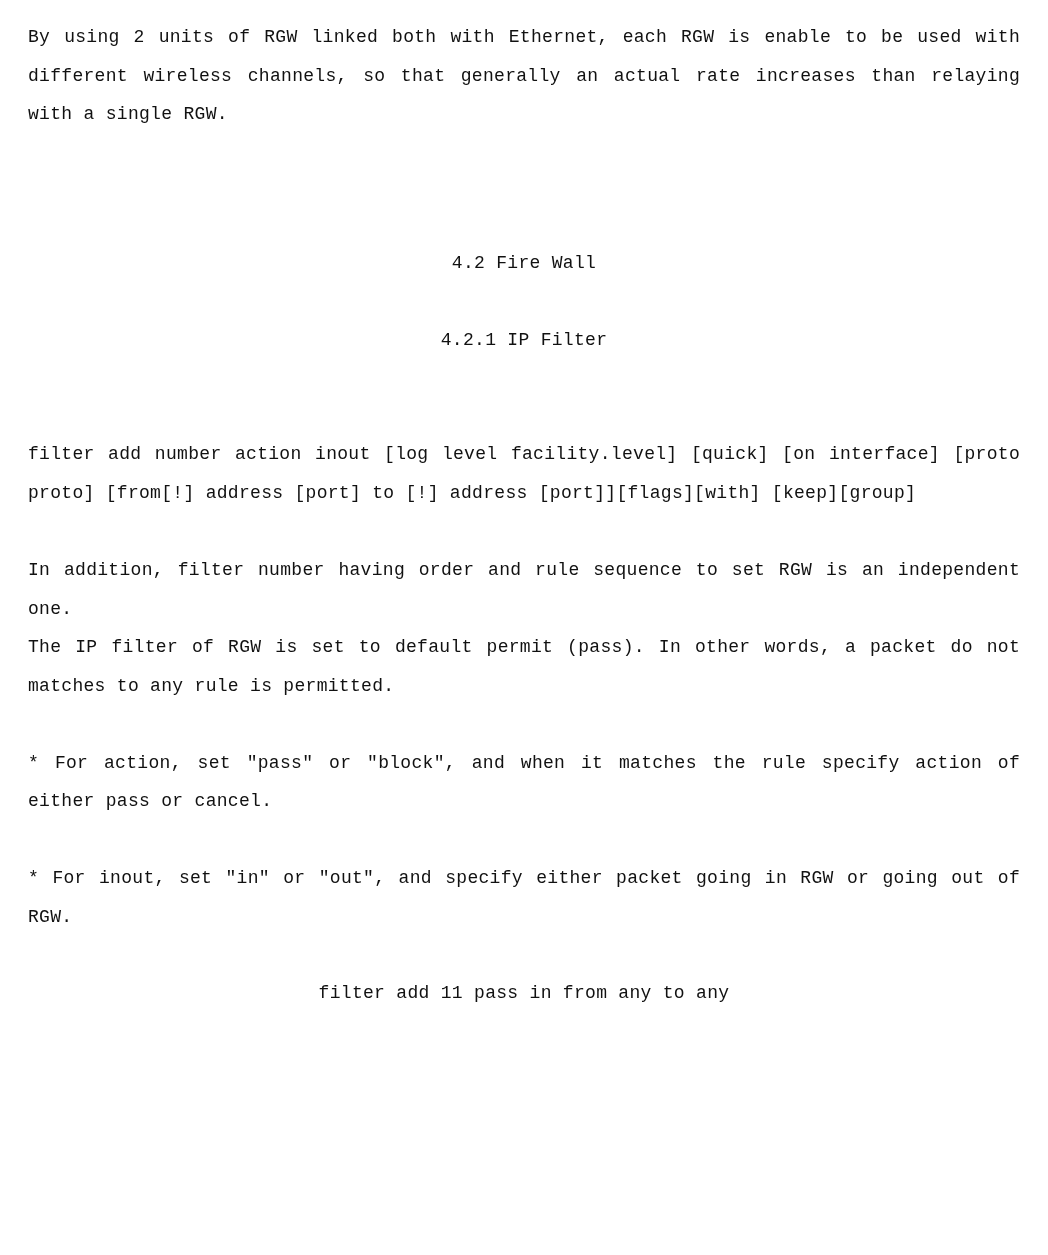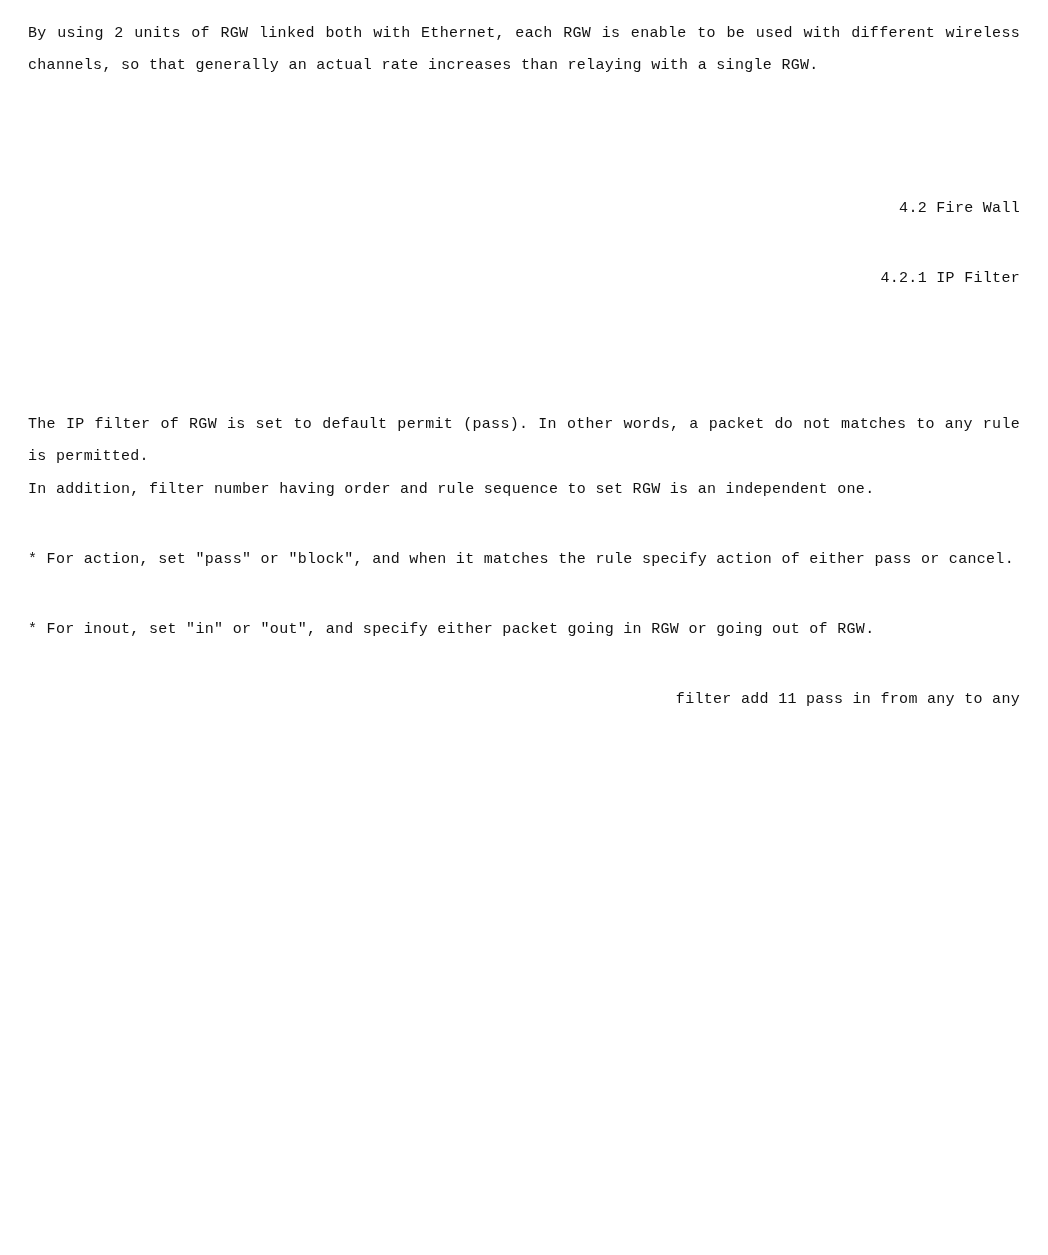--- a/index.html
+++ b/index.html
@@ -6,32 +6,32 @@
     margin: 0;
     padding: 0;
     background: #ffffff;
   }
   .page {
     width: 1048px;
     height: 1255px;
     box-sizing: border-box;
     padding: 18px 28px 0 28px;
     font-family: "Courier New", Courier, monospace;
-    font-size: 15px;
+    font-size: 18px;
     color: #111;
     line-height: 2.15;
     letter-spacing: 0.3px;
   }
   .para {
     margin: 0;
     text-align: justify;
     text-justify: inter-word;
   }
   .left {
-    text-align: right;
+    text-align: center;
   }
   .gap-large {
     height: 110px;
   }
   .gap-line {
     height: 38px;
   }
 </style>
 </head>
 <body>
@@ -47,27 +47,28 @@
   <div class="gap-line"></div>
 
   <p class="para left">4.2.1 IP Filter</p>
 
 
   <div class="gap-line"></div>
 
 
   <div class="gap-line"></div>
 
+  <p class="para">filter add  number action inout [log level facility.level] [quick] [on interface] [proto proto] [from[!] address [port] to [!] address [port]][flags][with] [keep][group]</p>
 
   <div class="gap-line"></div>
 
 
+  <p class="para">In addition, filter number having order and rule sequence to set RGW is an independent one.</p>
+
   <p class="para">The IP filter of RGW is set to default permit (pass). In other words, a packet do not matches to any rule is permitted.</p>
-
-  <p class="para">In addition, filter number having order and rule sequence to set RGW is an independent one.</p>
 
   <div class="gap-line"></div>
 
   <p class="para">* For action, set "pass" or "block", and when it matches the rule specify action of either pass or cancel.</p>
 
   <div class="gap-line"></div>
 
   <p class="para">* For inout, set "in" or "out", and specify either packet going in RGW or going out of RGW.</p>
 
   <div class="gap-line"></div>

